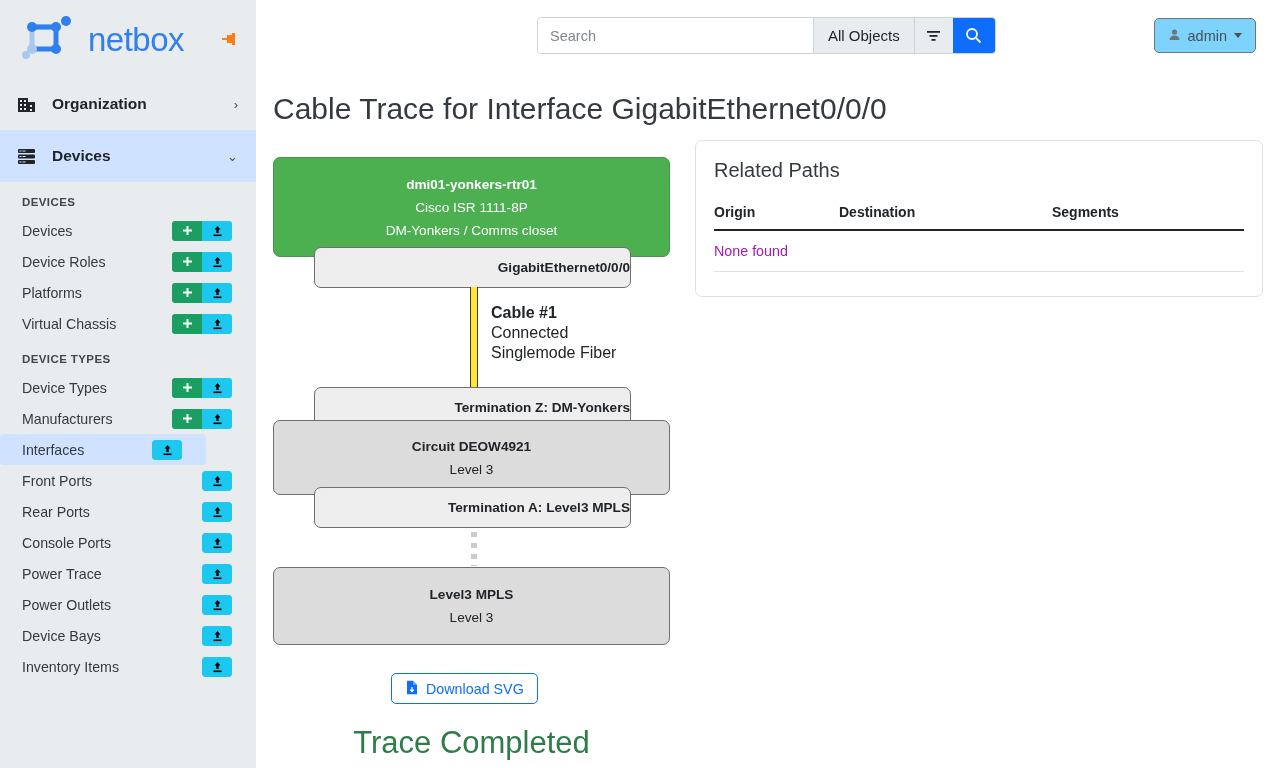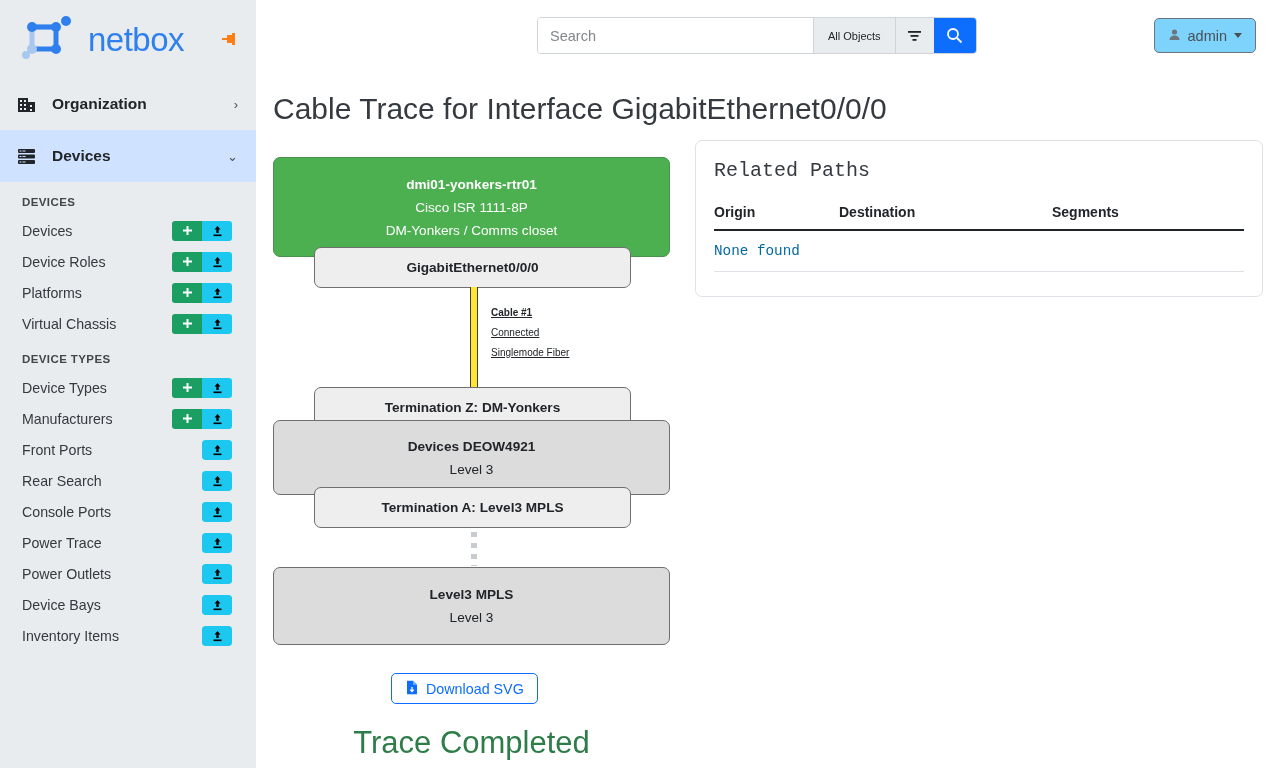--- a/index.html
+++ b/index.html
@@ -117,21 +117,21 @@
     font-size: 14.5px;
     color: #212529;
     background: #fff;
     font-family: "Liberation Sans", sans-serif;
   }
   .search-input::placeholder { color: #82878c; }
   .obj-select {
     background: #e9ecef;
     display: flex; align-items: center;
     padding: 0 14px;
-    font-size: 11px;
+    font-size: 15px;
     color: #212529;
     border-left: 1px solid #ced4da;
     cursor: pointer;
   }
   .filter-btn {
     background: #e9ecef;
     width: 39px;
     display: flex; align-items: center; justify-content: center;
     border-left: 1px solid #ced4da;
     cursor: pointer;
@@ -186,20 +186,21 @@
   .node-device .n1 { font-weight: bold; font-size: 13.6px; margin-bottom: 8px; }
   .node-device .n2 { font-size: 13.6px; margin-bottom: 8px; }
   .node-device .n3 { font-size: 13.6px; }
 
   .node-term {
     background: #eeeeee;
     border: 1px solid #6f6f6f;
     color: #212529;
     font-weight: bold;
     font-size: 13.6px;
+    align-items: flex-end;
   }
   .node-iface { left: 58px; top: 107px; width: 317px; height: 41px; }
   .node-termz { left: 58px; top: 247px; width: 317px; height: 41px; }
   .node-terma { left: 58px; top: 347px; width: 317px; height: 41px; }
 
   .node-circuit {
     left: 17px; top: 280px;
     width: 397px; height: 75px;
     background: #dcdcdc;
     border: 1px solid #6f6f6f;
@@ -222,24 +223,23 @@
     position: absolute;
     left: 214px; top: 147px;
     width: 8px; height: 101px;
     background: #ffe536;
     border-left: 1px solid #3c3c3c;
     border-right: 1px solid #3c3c3c;
   }
   .cable-label {
     position: absolute;
     left: 235px; top: 163px;
-    font-size: 10px;
+    font-size: 16px;
     color: #212529;
     line-height: 20px;
-    text-decoration: underline;
   }
   .cable-label .cl-t { font-weight: bold; }
 
   .dotted-conn {
     position: absolute;
     left: 215px; top: 392px;
     width: 6px; height: 34px;
     background-image: linear-gradient(to bottom, #c8ccd0 0, #c8ccd0 5px, transparent 5px, transparent 11px);
     background-size: 6px 11px;
     background-repeat: repeat-y;
@@ -273,36 +273,35 @@
   
   .rp-card {
     position: absolute;
     left: 439px; top: 140px;
     width: 568px;
     background: #fff;
     border: 1px solid #dee2e6;
     border-radius: 7px;
     padding: 18px 18px 24px 18px;
   }
-  .rp-title { font-size: 20px; color: #343a40; margin-bottom: 22px; font-family: Liberation Mono, monospace; }
+  .rp-title { font-size: 20px; color: #343a40; margin-bottom: 22px; }
   .rp-table { width: 100%; border-collapse: collapse; }
   .rp-table th {
     text-align: left;
     font-size: 14px;
     font-weight: bold;
     color: #212529;
     padding: 0 0 9px 0;
     border-bottom: 2px solid #212529;
   }
   .rp-table td {
     font-size: 14.3px;
-    color: #0369a1;
+    color: #a21caf;
     padding: 12px 0;
     border-bottom: 1px solid #dee2e6;
-    font-family: Liberation Mono, monospace;
   }
   .rp-c1 { width: 125px; }
   .rp-c2 { width: 213px; }
 </style>
 </head>
 <body>
 
 <div id="app">
 
   <aside class="sidebar">
@@ -476,34 +475,46 @@
         <span class="mini-btn imp">
             <svg width="11" height="12" viewBox="0 0 11 12">
               <path d="M5.5 1l3 3.5h-6z" fill="#000"></path>
               <rect x="4.3" y="4" width="2.4" height="4" fill="#000"></rect>
               <rect x="1.5" y="9.5" width="8" height="1.6" fill="#000"></rect>
             </svg>
           </span>
       </span>
     </div>
 
+    <div class="nav-item sel">
+      <span>Interfaces</span>
+      <span class="btn-grp">
+        <span class="mini-btn imp solo">
+            <svg width="11" height="12" viewBox="0 0 11 12">
+              <path d="M5.5 1l3 3.5h-6z" fill="#000"></path>
+              <rect x="4.3" y="4" width="2.4" height="4" fill="#000"></rect>
+              <rect x="1.5" y="9.5" width="8" height="1.6" fill="#000"></rect>
+            </svg>
+          </span>
+      </span>
+    </div>
     <div class="nav-item">
       <span>Front Ports</span>
       <span class="btn-grp">
         <span class="mini-btn imp solo">
             <svg width="11" height="12" viewBox="0 0 11 12">
               <path d="M5.5 1l3 3.5h-6z" fill="#000"></path>
               <rect x="4.3" y="4" width="2.4" height="4" fill="#000"></rect>
               <rect x="1.5" y="9.5" width="8" height="1.6" fill="#000"></rect>
             </svg>
           </span>
       </span>
     </div>
     <div class="nav-item">
-      <span>Rear Search</span>
+      <span>Rear Ports</span>
       <span class="btn-grp">
         <span class="mini-btn imp solo">
             <svg width="11" height="12" viewBox="0 0 11 12">
               <path d="M5.5 1l3 3.5h-6z" fill="#000"></path>
               <rect x="4.3" y="4" width="2.4" height="4" fill="#000"></rect>
               <rect x="1.5" y="9.5" width="8" height="1.6" fill="#000"></rect>
             </svg>
           </span>
       </span>
     </div>
@@ -621,21 +632,21 @@
         <div class="cl-t">Cable #1</div>
         <div>Connected</div>
         <div>Singlemode Fiber</div>
       </div>
 
       <div class="node node-term node-termz">
         <span>Termination Z: DM-Yonkers</span>
       </div>
 
       <div class="node node-circuit">
-        <div class="c1">Devices DEOW4921</div>
+        <div class="c1">Circuit DEOW4921</div>
         <div class="c2">Level 3</div>
       </div>
 
       <div class="node node-term node-terma">
         <span>Termination A: Level3 MPLS</span>
       </div>
 
       <div class="dotted-conn"></div>
 
       <div class="node node-endpoint">

